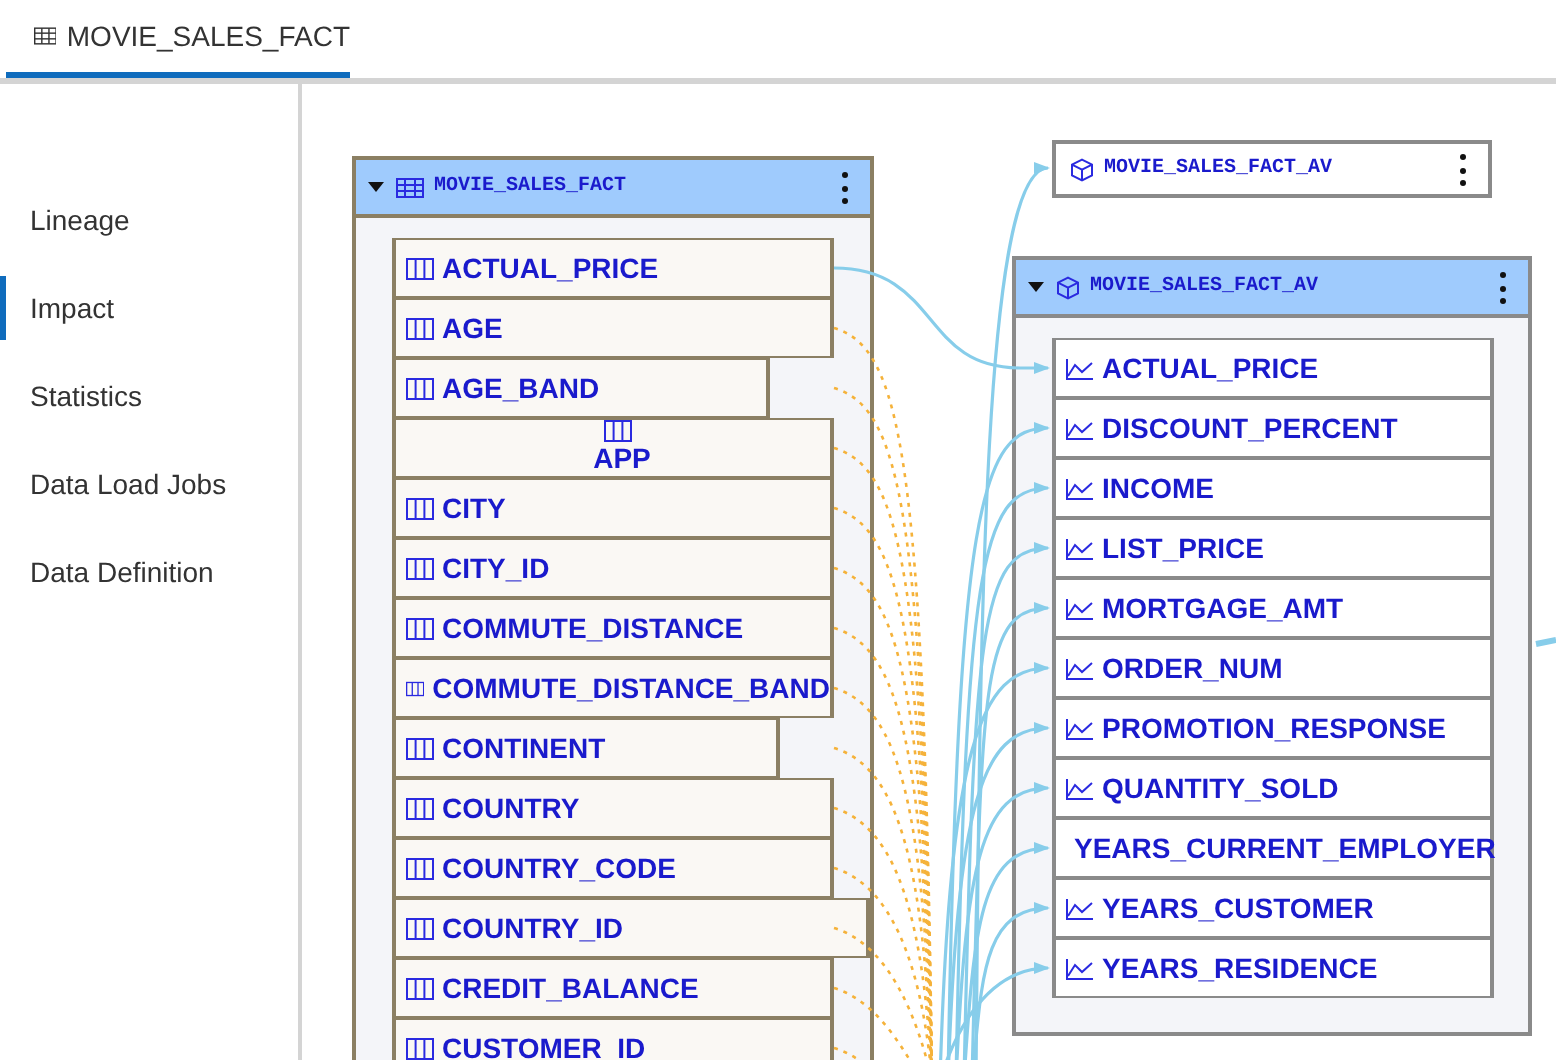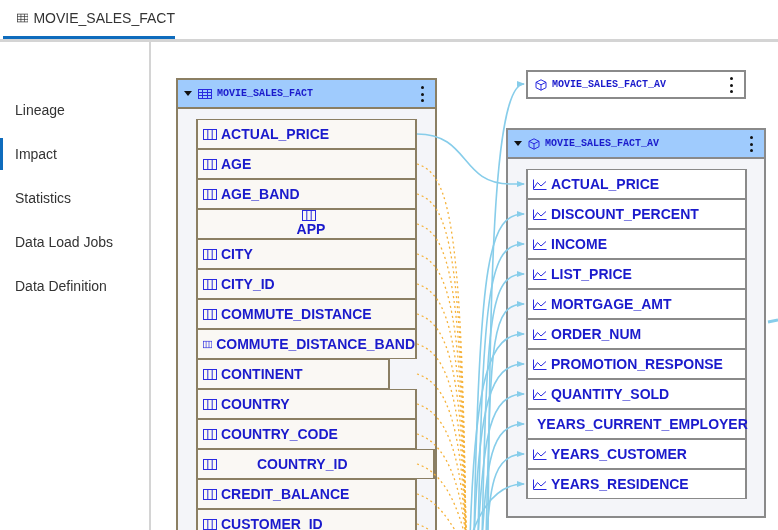--- a/index.html
+++ b/index.html
@@ -89,21 +89,21 @@
         <span class="col-label">ACTUAL_PRICE</span>
       </div>
       <div class="col src" style="left: 196px; top: 149px; width: 221px;">
         <svg width="14" height="11" viewBox="0 0 14 11">
           <rect x="0.5" y="0.5" width="13" height="10" fill="none" stroke="#2a2ae0"></rect>
           <line x1="4.8" y1="0.5" x2="4.8" y2="10.5" stroke="#2a2ae0"></line>
           <line x1="9.2" y1="0.5" x2="9.2" y2="10.5" stroke="#2a2ae0"></line>
         </svg>
         <span class="col-label">AGE</span>
       </div>
-      <div class="col src" style="left: 196px; top: 179px; width: 221px;">
+      <div class="col src" style="left: 196px; top: 179px; width: 189px;">
         <svg width="14" height="11" viewBox="0 0 14 11">
           <rect x="0.5" y="0.5" width="13" height="10" fill="none" stroke="#2a2ae0"></rect>
           <line x1="4.8" y1="0.5" x2="4.8" y2="10.5" stroke="#2a2ae0"></line>
           <line x1="9.2" y1="0.5" x2="9.2" y2="10.5" stroke="#2a2ae0"></line>
         </svg>
         <span class="col-label">AGE_BAND</span>
       </div>
       <div class="col src" style="left: 196px; top: 209px; width: 221px; flex-direction: column;">
         <svg width="14" height="11" viewBox="0 0 14 11">
           <rect x="0.5" y="0.5" width="13" height="10" fill="none" stroke="#2a2ae0"></rect>
@@ -161,21 +161,21 @@
         <span class="col-label">COUNTRY</span>
       </div>
       <div class="col src" style="left: 196px; top: 419px; width: 221px;">
         <svg width="14" height="11" viewBox="0 0 14 11">
           <rect x="0.5" y="0.5" width="13" height="10" fill="none" stroke="#2a2ae0"></rect>
           <line x1="4.8" y1="0.5" x2="4.8" y2="10.5" stroke="#2a2ae0"></line>
           <line x1="9.2" y1="0.5" x2="9.2" y2="10.5" stroke="#2a2ae0"></line>
         </svg>
         <span class="col-label">COUNTRY_CODE</span>
       </div>
-      <div class="col src" style="left: 196px; top: 449px; width: 239px; gap: 36px;">
+      <div class="col src" style="left: 196px; top: 449px; width: 239px;">
         <svg width="14" height="11" viewBox="0 0 14 11">
           <rect x="0.5" y="0.5" width="13" height="10" fill="none" stroke="#2a2ae0"></rect>
           <line x1="4.8" y1="0.5" x2="4.8" y2="10.5" stroke="#2a2ae0"></line>
           <line x1="9.2" y1="0.5" x2="9.2" y2="10.5" stroke="#2a2ae0"></line>
         </svg>
         <span class="col-label">COUNTRY_ID</span>
       </div>
       <div class="col src" style="left: 196px; top: 479px; width: 221px;">
         <svg width="14" height="11" viewBox="0 0 14 11">
           <rect x="0.5" y="0.5" width="13" height="10" fill="none" stroke="#2a2ae0"></rect>

